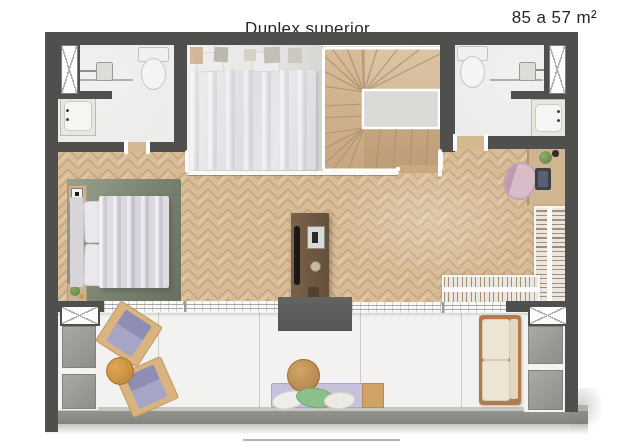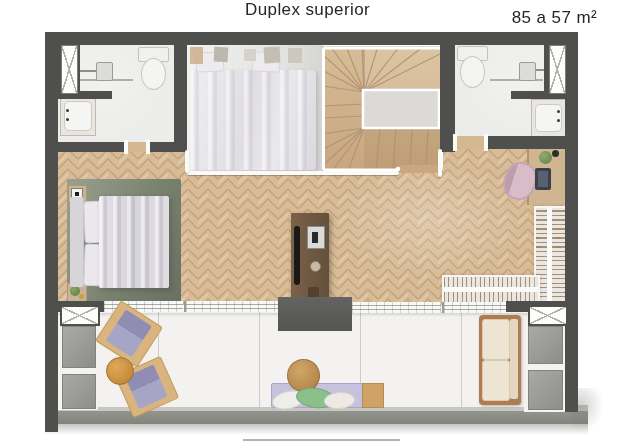--- a/index.html
+++ b/index.html
@@ -18,21 +18,21 @@
   .rail{position:absolute;background:var(--rail-white,#fafaf8);border-radius:3px;box-shadow:0 1px 1px rgba(0,0,0,.25);}
   .jamb{position:absolute;background:#fbfbf9;}
   .planterbox{position:absolute;background:linear-gradient(135deg,#a9a9a5,#8d8d89);border:1px solid #82827e;}
   .wrobe{position:absolute;background:#ebe7e0;border:2px solid #f7f6f3;box-shadow:0 0 3px rgba(0,0,0,.18);}
 </style>
 </head>
 <body>
 
 <div id="stage">
 
-  <div class="txt" style="left:245px;top:0;text-align:center;">Duplex superior</div>
+  <div class="txt" style="left:245px;top:19px;text-align:center;">Duplex superior</div>
   <div class="txt" style="left:477px;top:8px;width:120px;text-align:right;">85 a 57 m²</div>
 
   <div class="abs" style="left:45px;top:405px;width:543px;height:6px;background:#c6c6c2;"></div>
   <div class="abs" style="left:45px;top:411px;width:543px;height:13px;background:linear-gradient(180deg,#94948f,#83837e);"></div>
   <div class="abs" style="left:45px;top:424px;width:543px;height:11px;background:linear-gradient(180deg,rgba(140,140,135,.5),transparent);"></div>
   <div class="abs" style="left:243px;top:439px;width:157px;height:1.5px;background:#b3b3af;"></div>
   <div class="abs" style="left:570px;top:388px;width:34px;height:44px;background:radial-gradient(ellipse at 30% 40%,rgba(120,120,116,.35),transparent 70%);"></div>
 
   <div class="abs" style="left:58px;top:311px;width:507px;height:96px;background:
       repeating-linear-gradient(90deg, transparent 0 100px, rgba(165,165,160,.5) 100px 101px),

